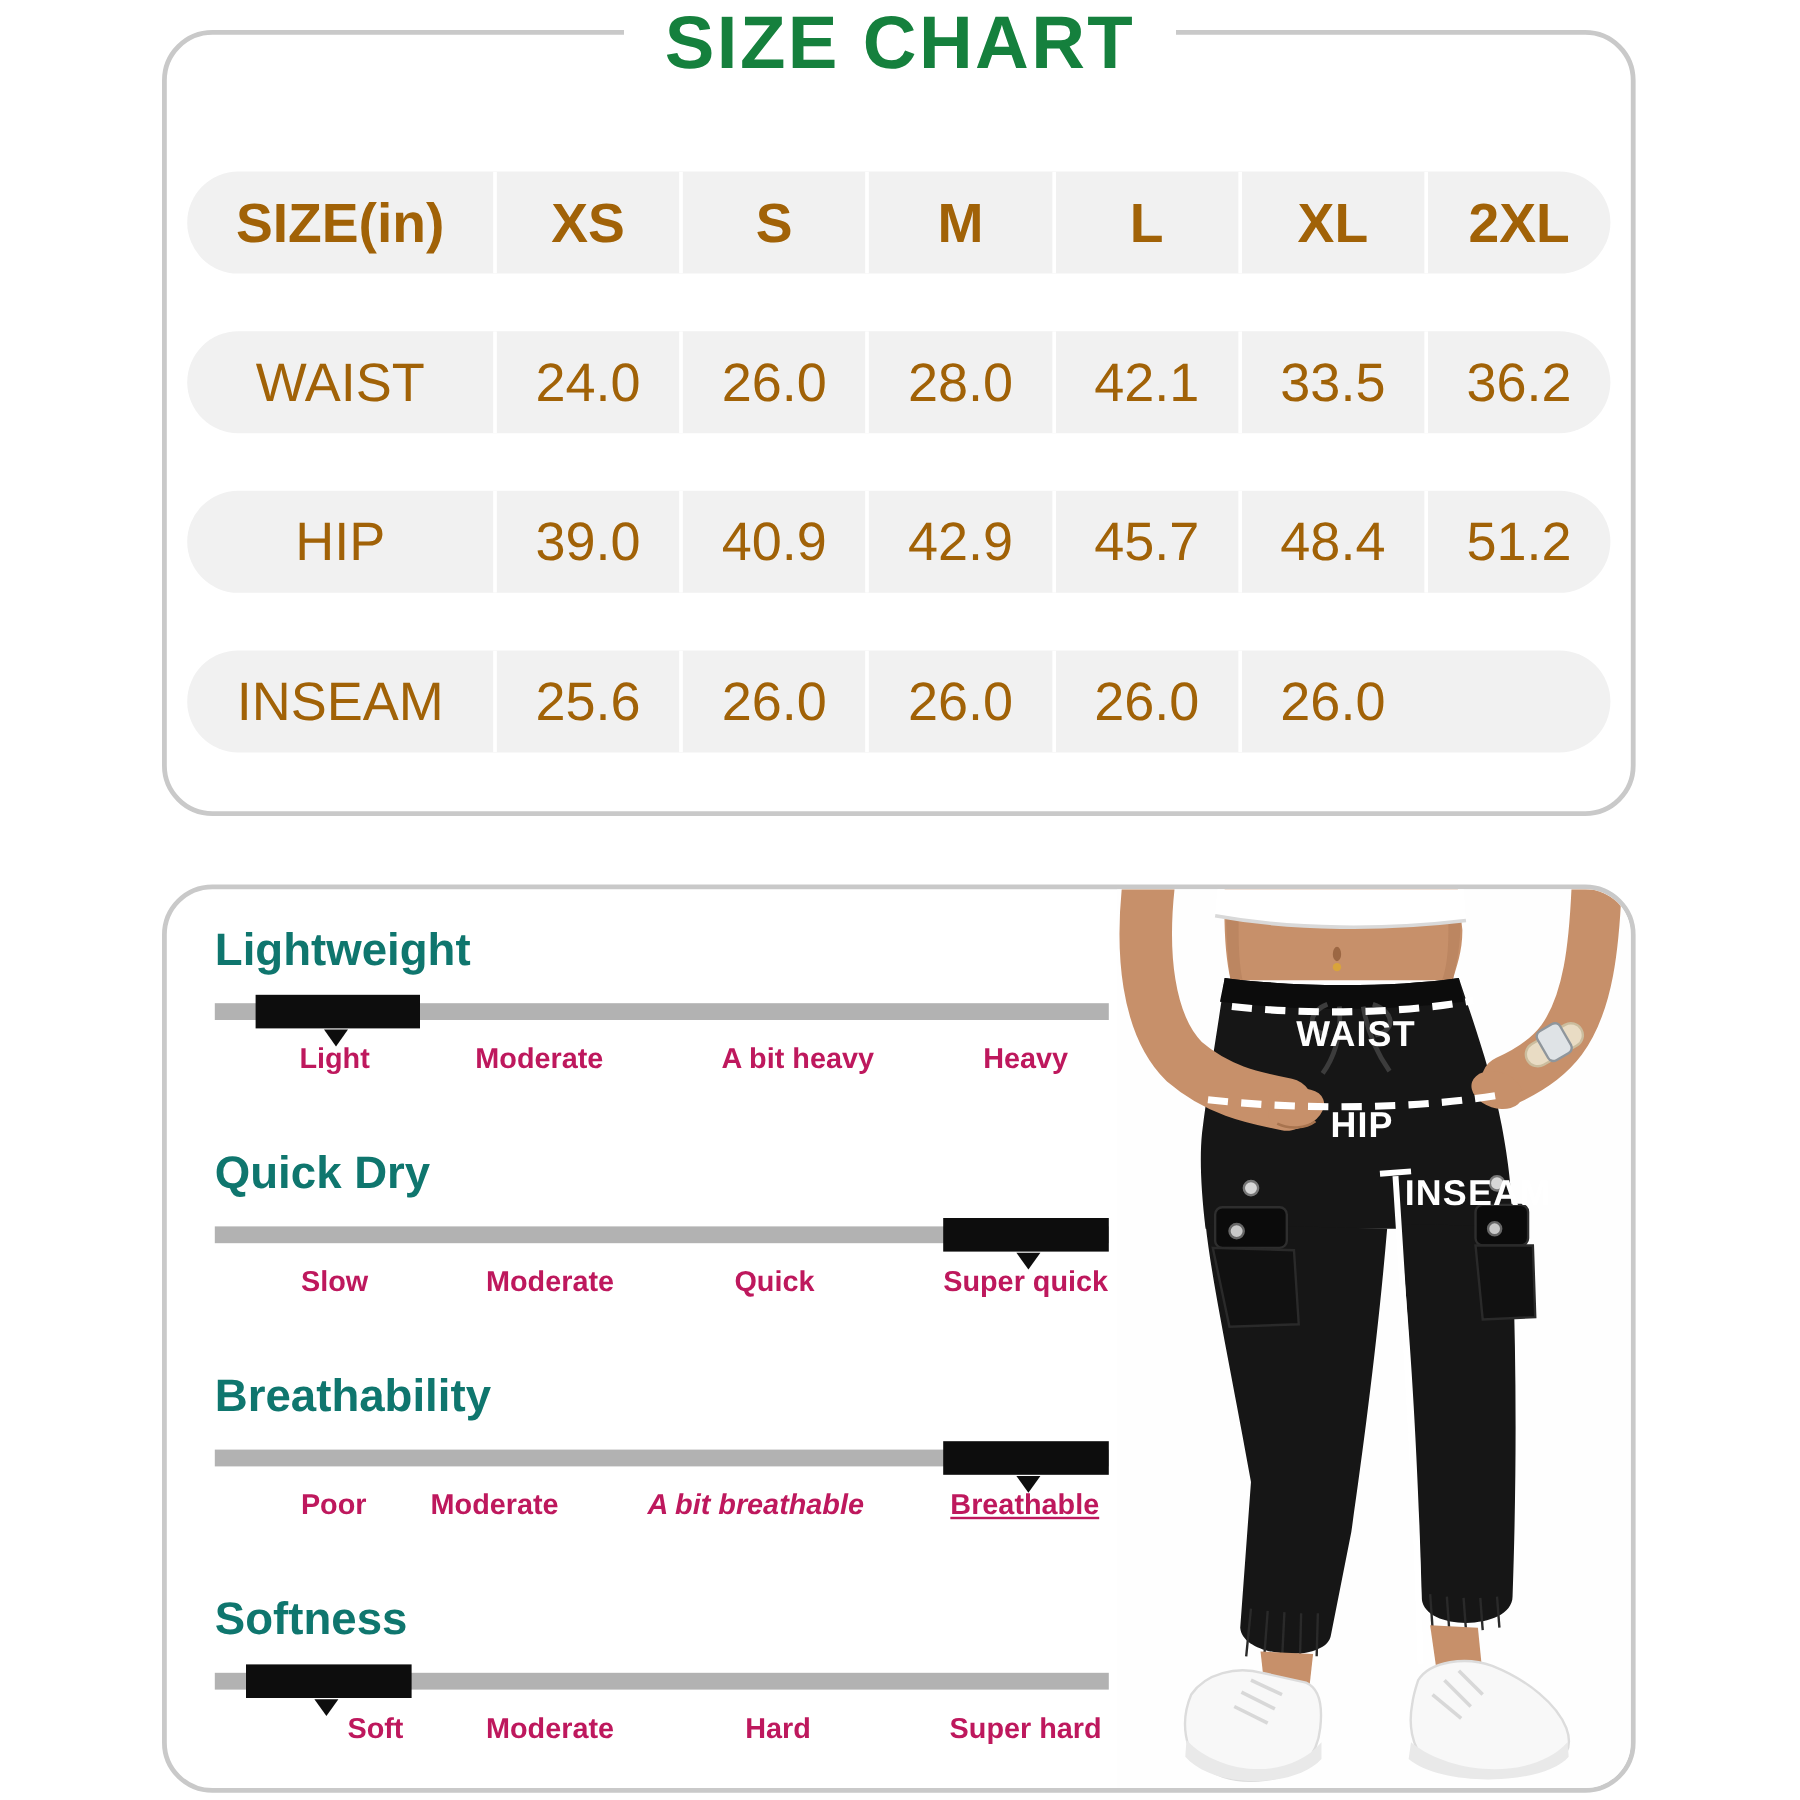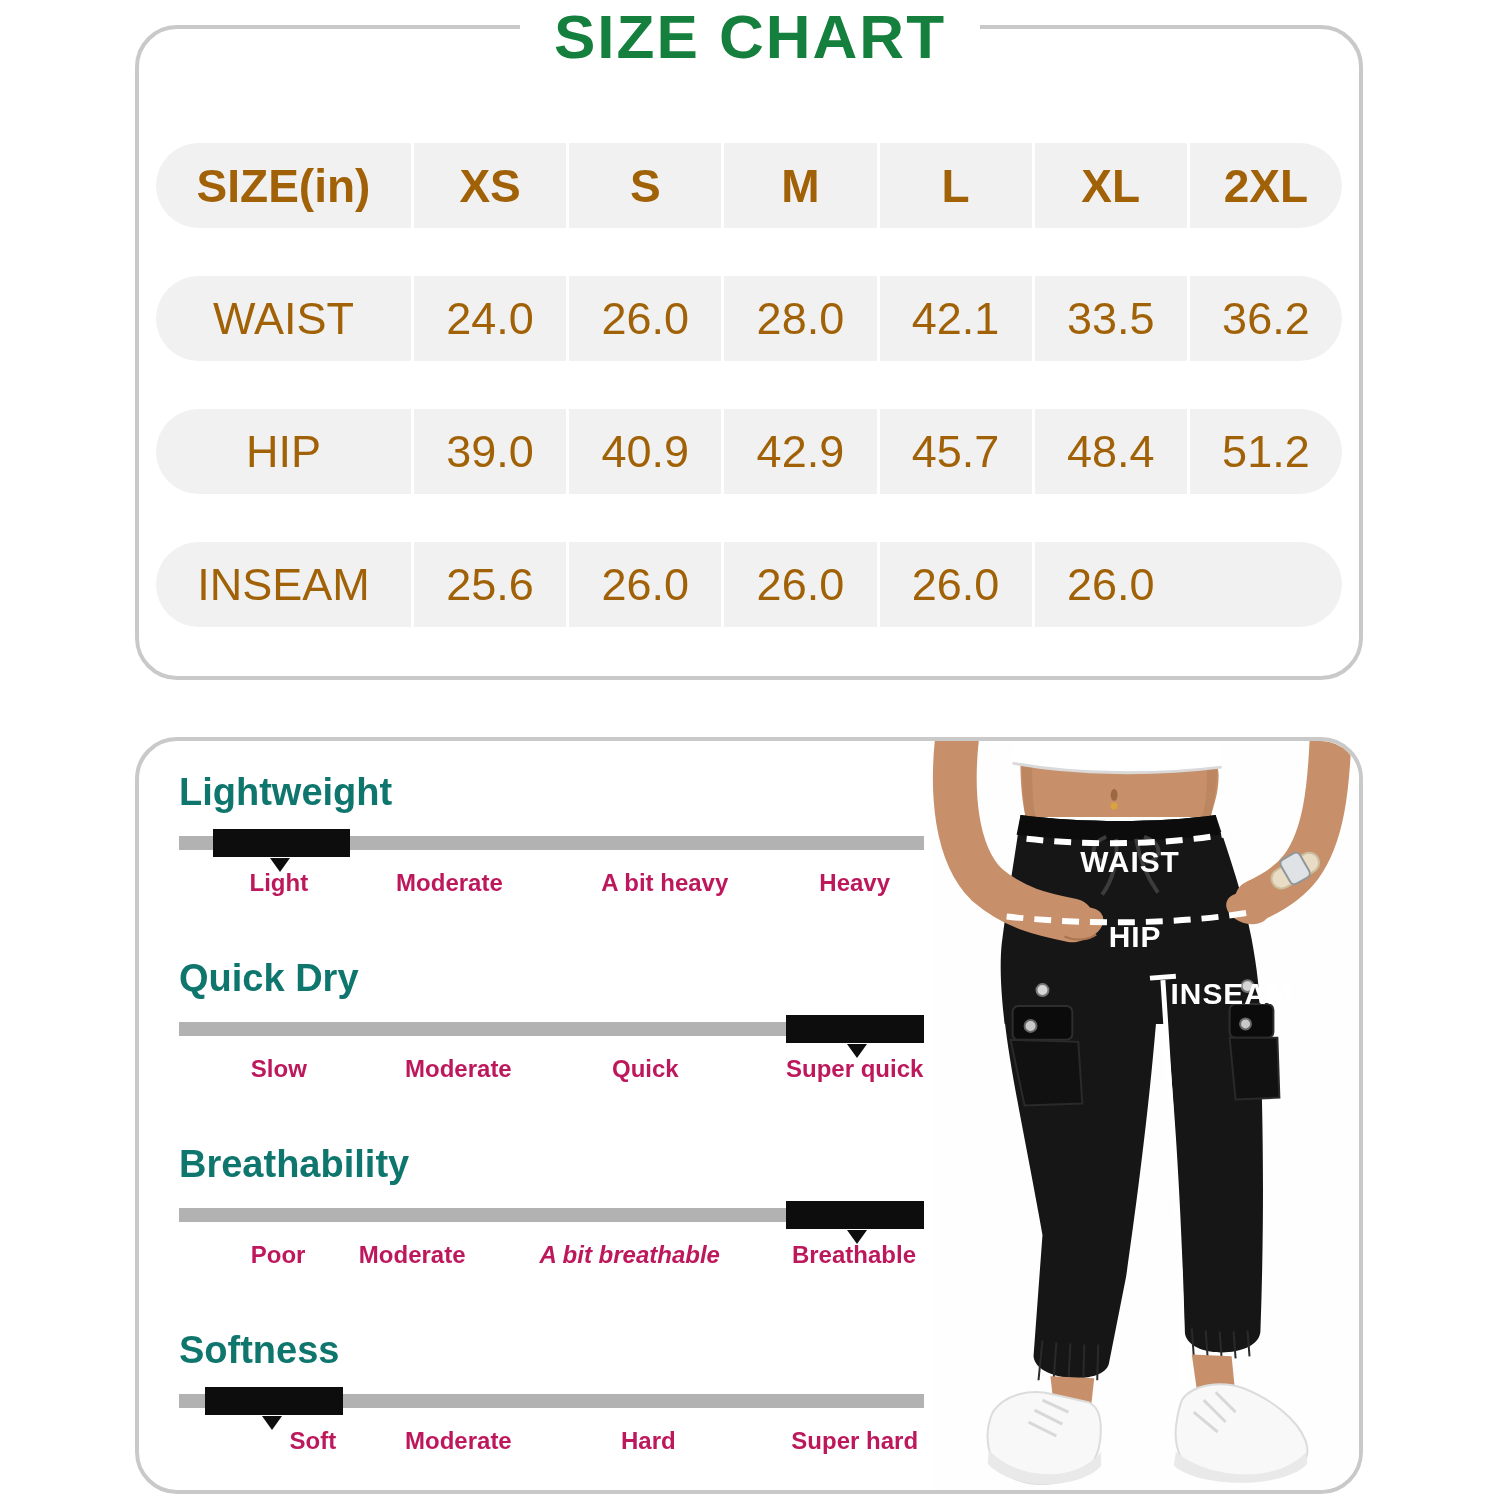--- a/index.html
+++ b/index.html
@@ -119,21 +119,21 @@
           <h3 class="attr-heading">Breathability</h3>
           <div class="attr-bar">
             <div class="attr-track"></div>
             <div class="attr-fill" style="left: 81.5%; width: 18.5%;"></div>
             <div class="attr-marker" style="left: 91%;"></div>
           </div>
           <div class="attr-labels">
             <span style="left: 13.3%;">Poor</span>
             <span style="left: 31.3%;">Moderate</span>
             <span style="left: 60.5%; font-style: italic;">A bit breathable</span>
-            <span style="left: 90.6%;">Breathable</span>
+            <span style="left: 90.6%; text-decoration: underline;">Breathable</span>
           </div>
         </section>
         <section class="attr-section">
           <h3 class="attr-heading">Softness</h3>
           <div class="attr-bar">
             <div class="attr-track"></div>
             <div class="attr-fill" style="left: 3.5%; width: 18.5%;"></div>
             <div class="attr-marker" style="left: 12.5%;"></div>
           </div>
           <div class="attr-labels">

